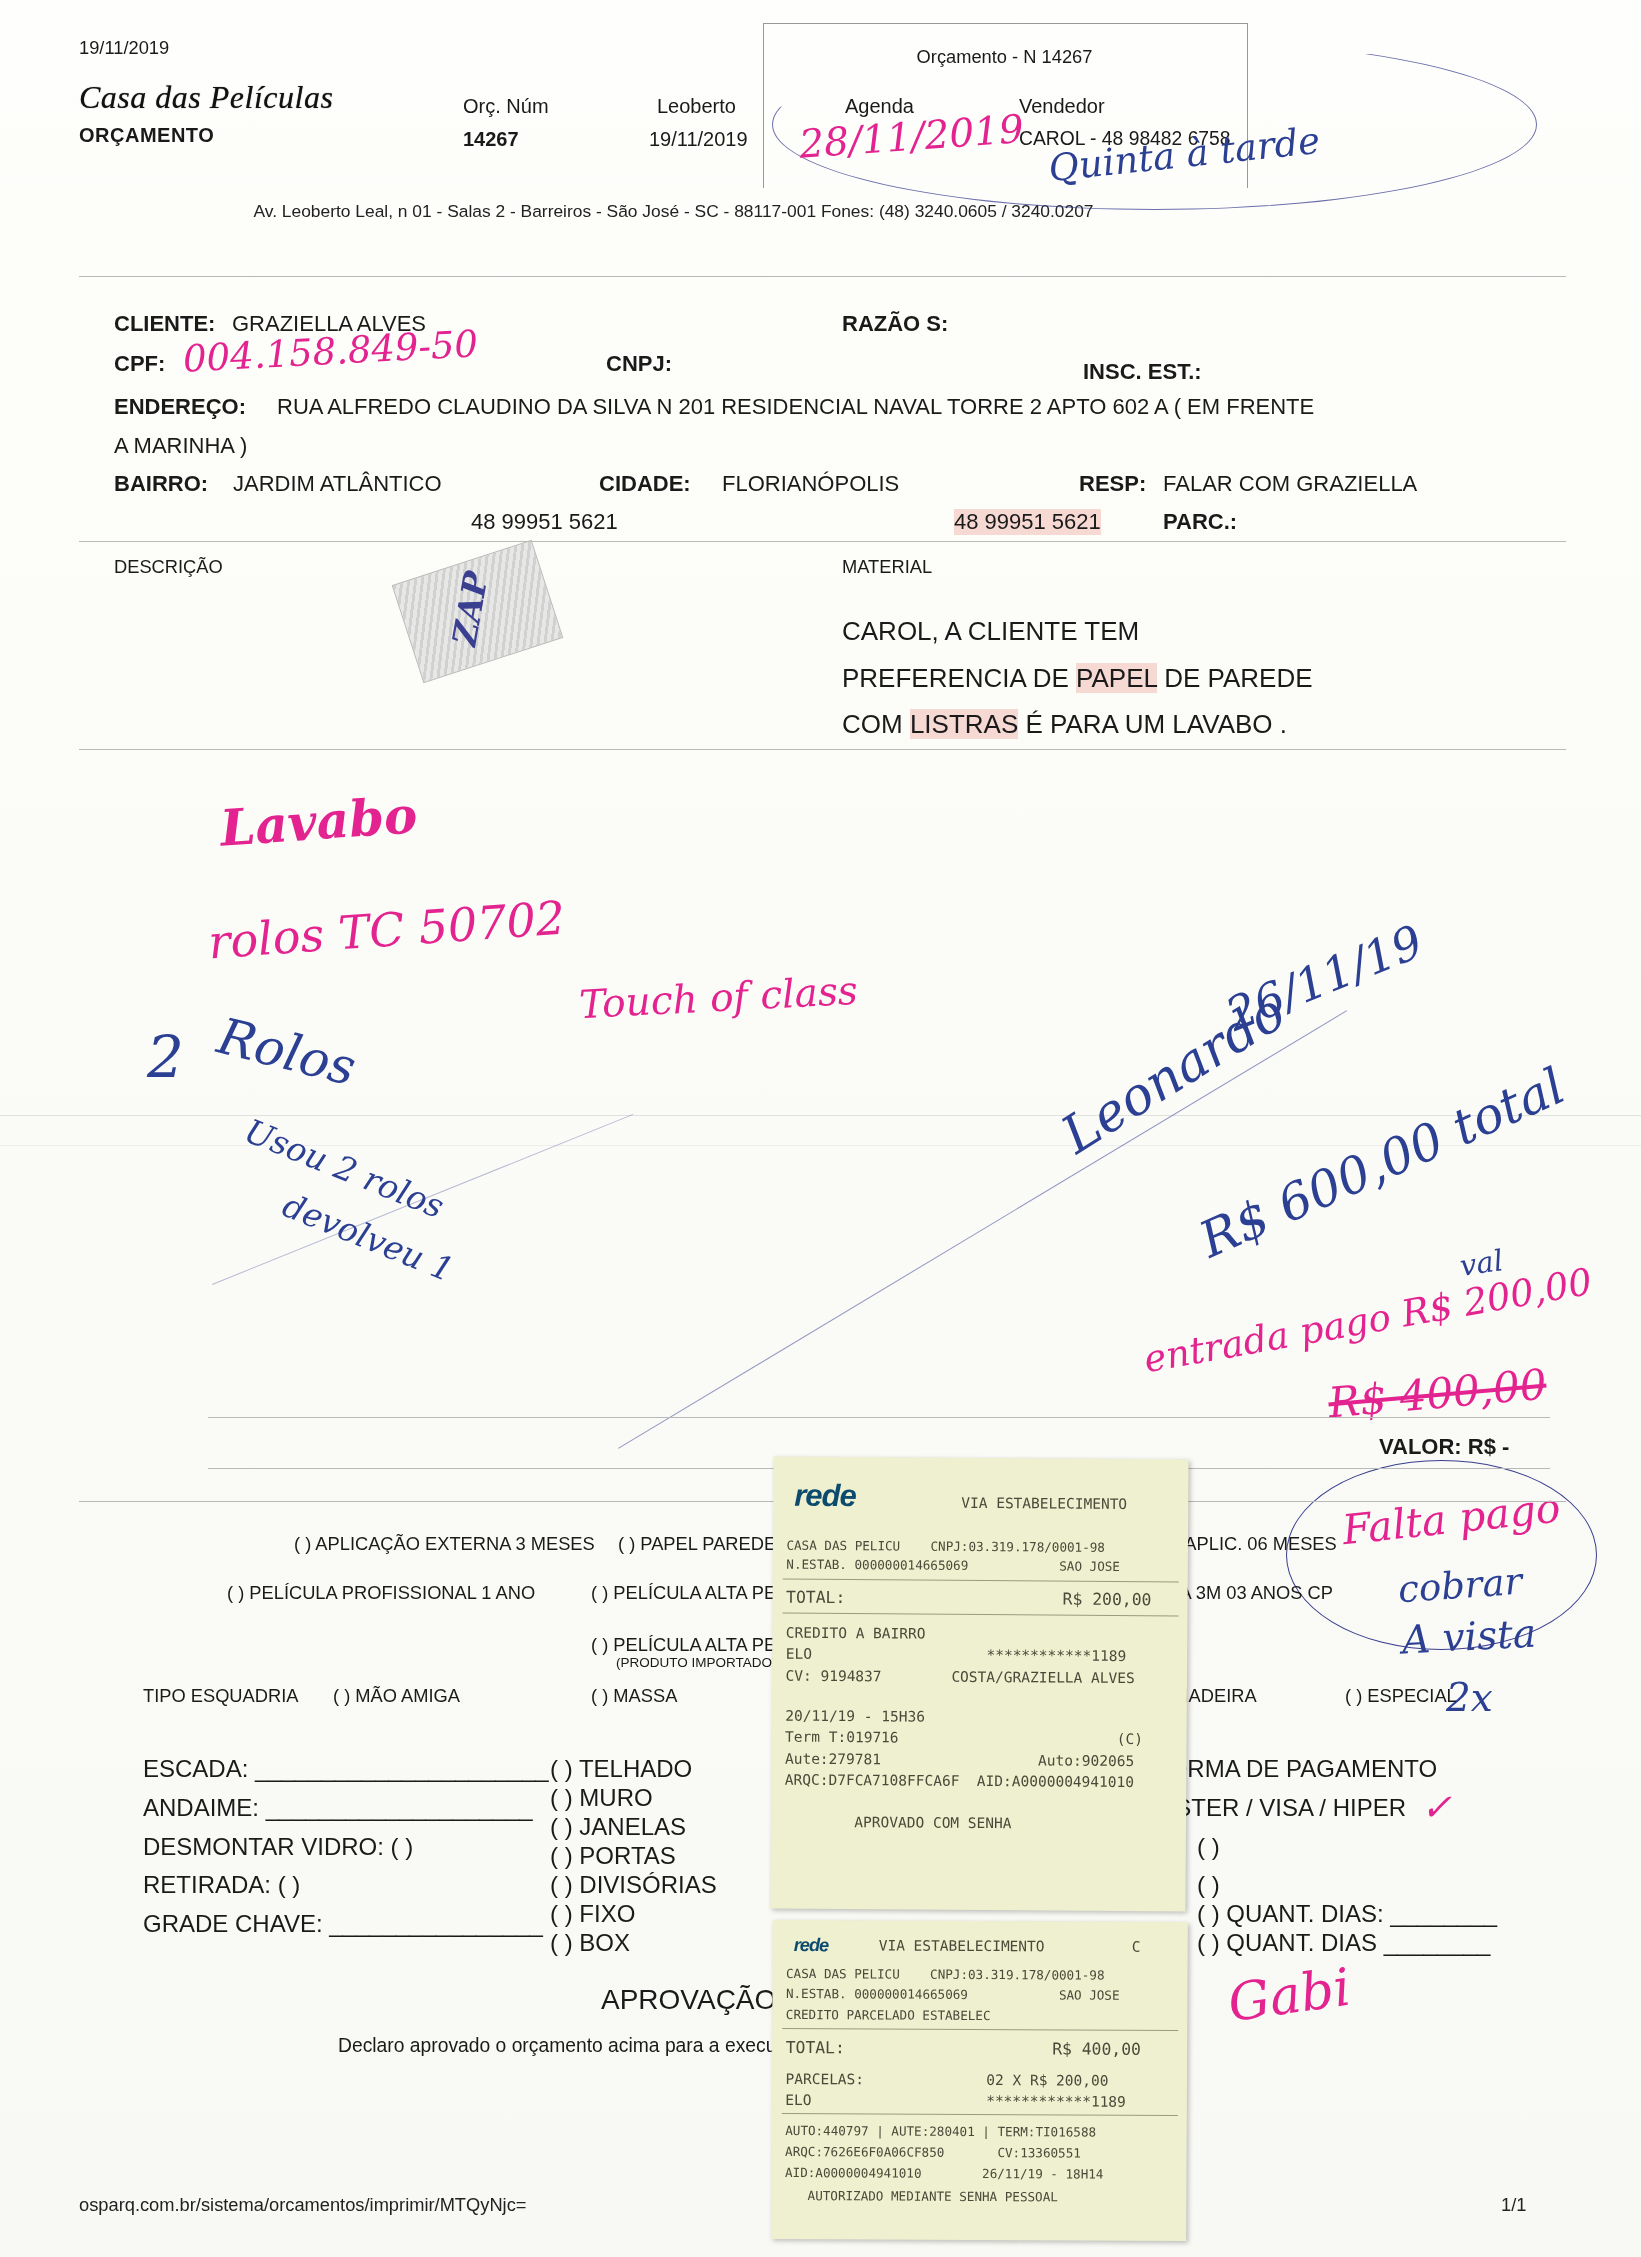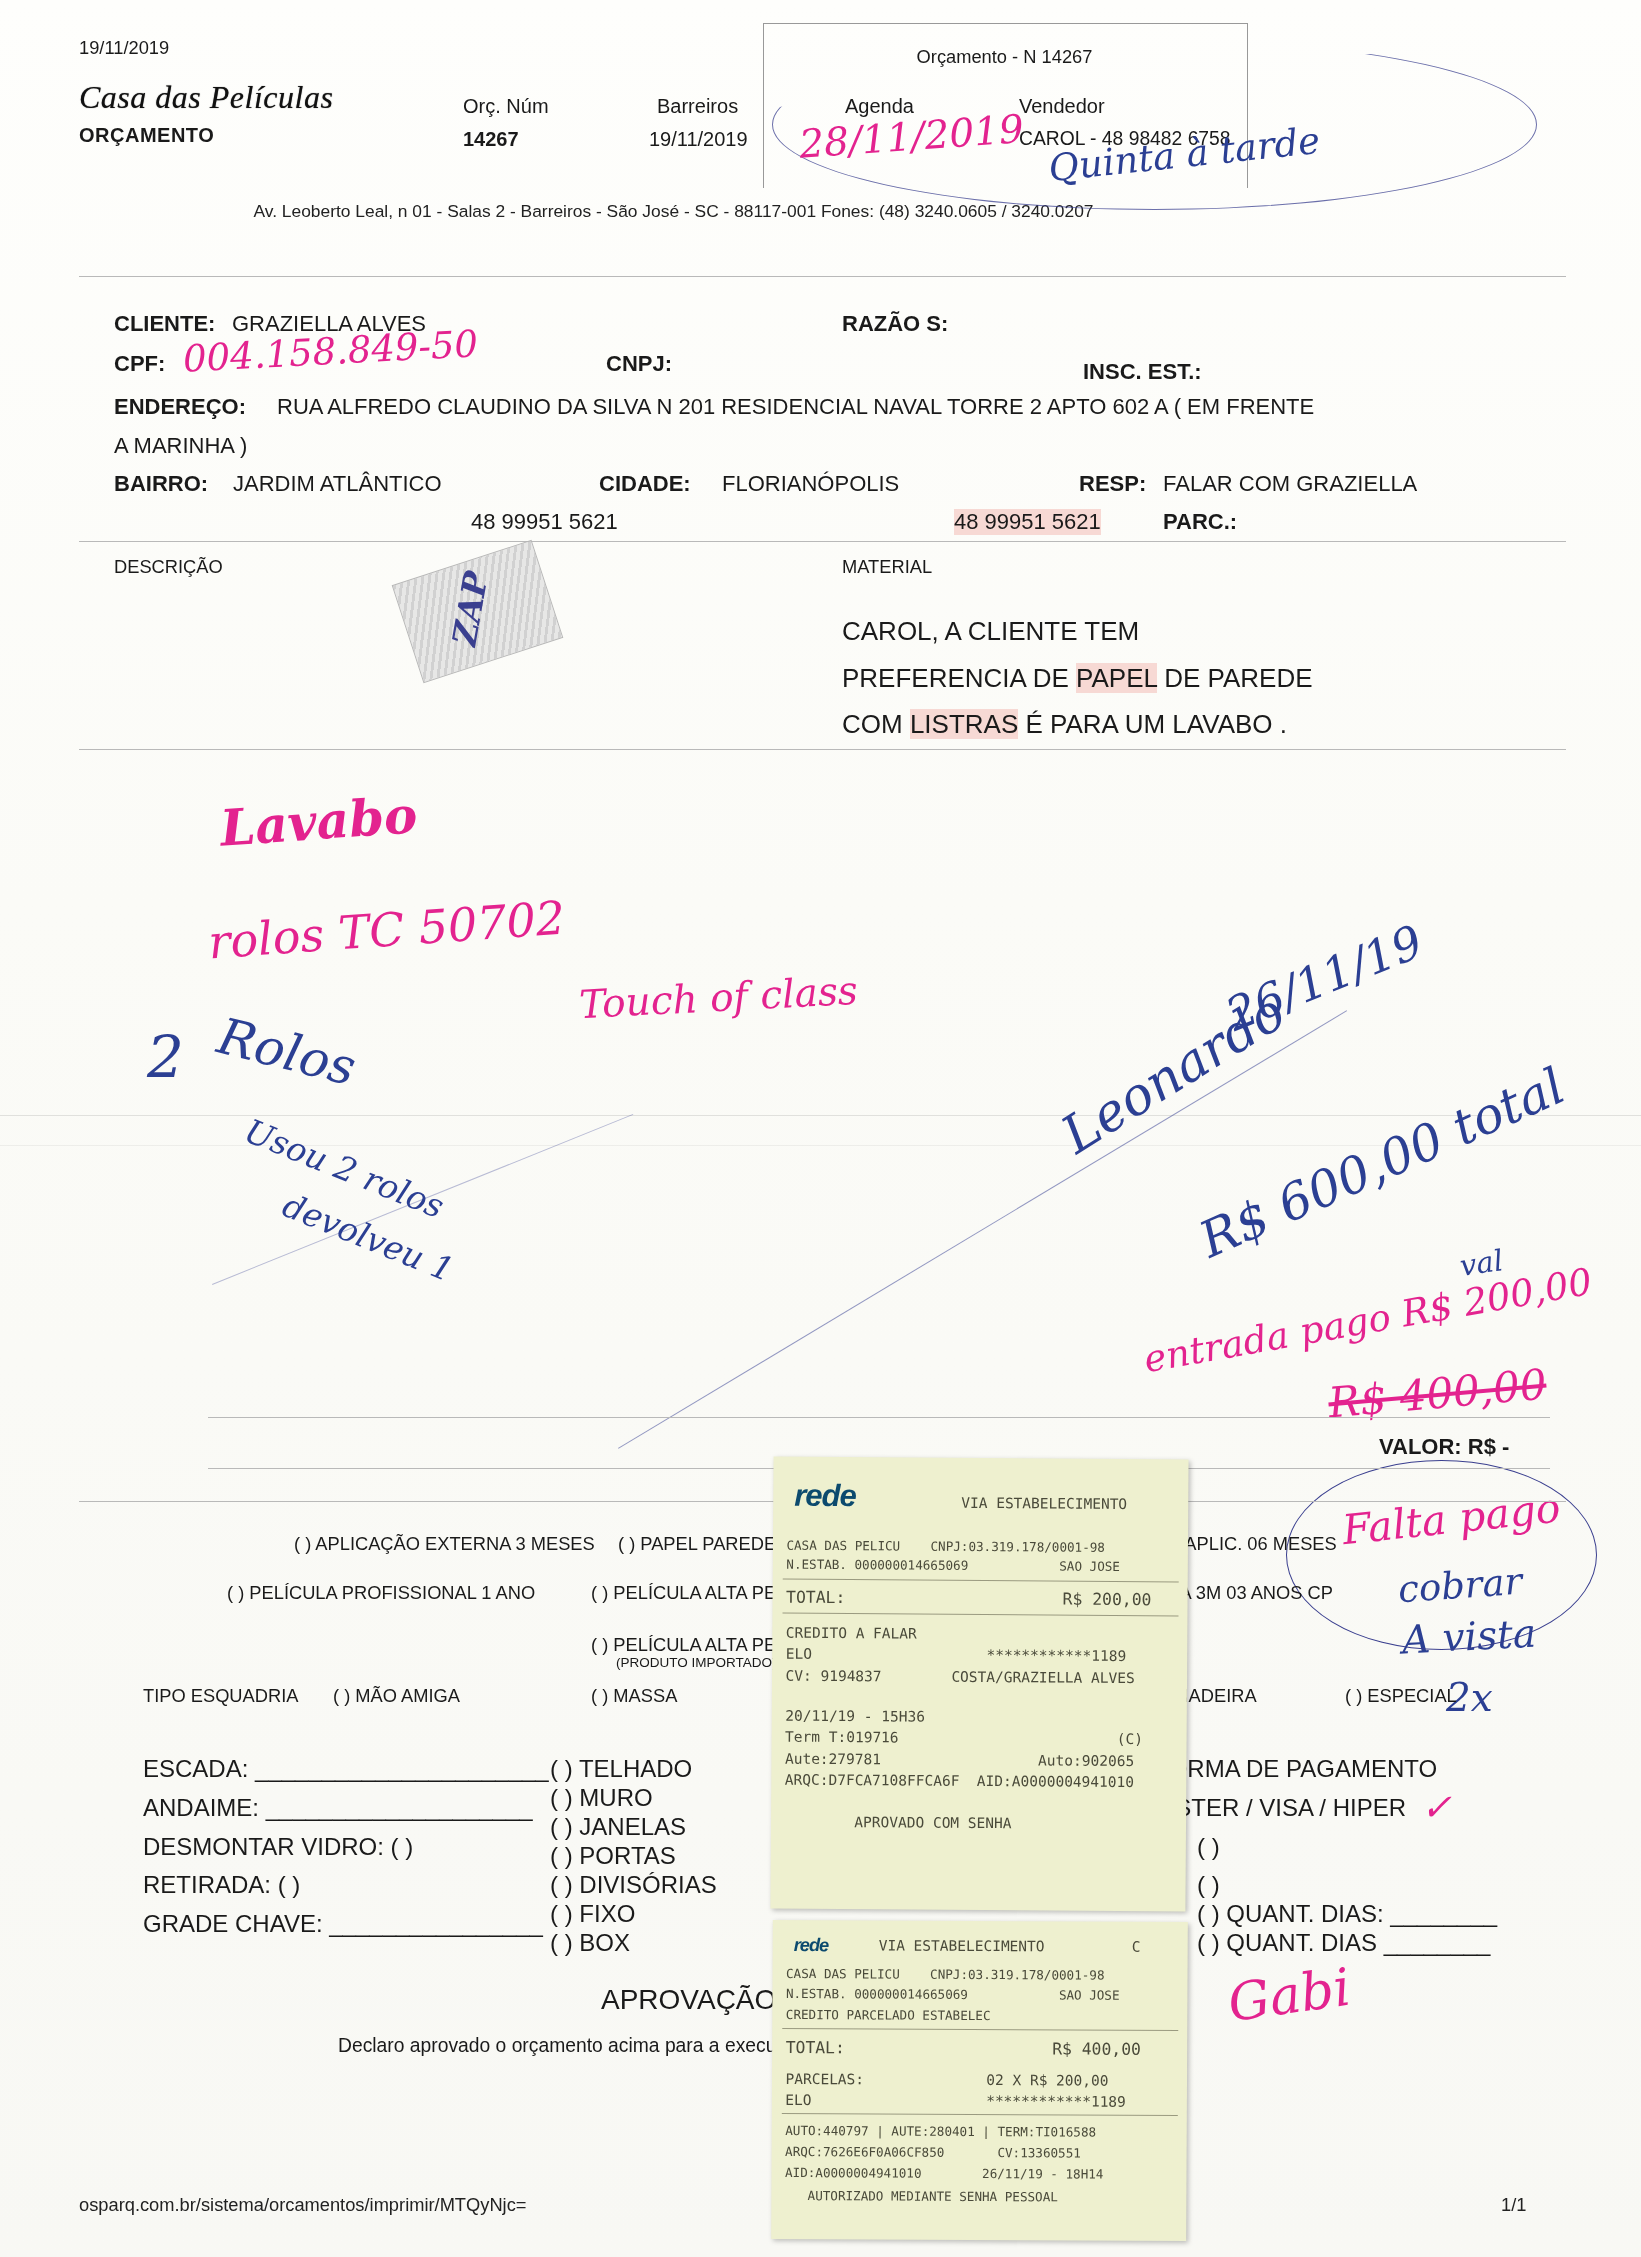--- a/index.html
+++ b/index.html
@@ -105,21 +105,21 @@
 <div class="page">
 
   <div class="abs hdr-date">19/11/2019</div>
 
   <div class="abs brand">Casa das Películas</div>
   <div class="abs brand-sub">ORÇAMENTO</div>
 
   <div class="abs hdr-lbl" style="left:463px; top:95px;">Orç. Núm</div>
   <div class="abs hdr-val" style="left:463px; top:128px;">14267</div>
 
-  <div class="abs hdr-lbl" style="left:657px; top:95px;">Barreiros</div>
+  <div class="abs hdr-lbl" style="left:657px; top:95px;">Leoberto</div>
   <div class="abs hdr-val" style="left:649px; top:128px; font-weight:normal;">19/11/2019</div>
 
   <div class="abs hdr-lbl" style="left:845px; top:95px;">Agenda</div>
 
   <div class="abs hdr-lbl" style="left:1019px; top:95px;">Vendedor</div>
   <div class="abs hdr-val" style="left:1019px; top:128px; font-weight:normal; font-size:19.3px;">CAROL - 48 98482 6758</div>
 
   <div class="abs topbox"></div>
   <div class="abs topbox-label" style="left:763px; top:46px;">Orçamento - N 14267</div>
 
@@ -264,21 +264,21 @@
 
   <div class="abs receipt" style="left:772px; top:1458px; width:415px; height:452px; transform:rotate(0.4deg);">
     <div class="abs r-logo" style="left:21px; top:21px;">rede</div>
     <div class="abs r-line" style="left:188px; top:35px;">VIA ESTABELECIMENTO</div>
     <div class="abs r-line" style="left:13.5px; top:79px; font-size:12.6px;">CASA DAS PELICU    CNPJ:03.319.178/0001-98</div>
     <div class="abs r-line" style="left:13.5px; top:98px; font-size:12.6px;">N.ESTAB. 000000014665069            SAO JOSE</div>
     <div class="abs r-rule" style="left:9.7px; top:122px; width:396px;"></div>
     <div class="abs r-line" style="left:13.5px; top:131px; font-size:16.4px;">TOTAL:</div>
     <div class="abs r-line" style="left:290px; top:131px; font-size:16.4px;">R$ 200,00</div>
     <div class="abs r-rule" style="left:9.7px; top:156px; width:396px;"></div>
-    <div class="abs r-line" style="left:13.5px; top:166px;">CREDITO A FALAR</div>
+    <div class="abs r-line" style="left:13.5px; top:166px;">CREDITO A BAIRRO</div>
     <div class="abs r-line" style="left:13.5px; top:187px;">ELO                    ************1189</div>
     <div class="abs r-line" style="left:13.5px; top:209px;">CV: 9194837        COSTA/GRAZIELLA ALVES</div>
     <div class="abs r-line" style="left:13.5px; top:249px;">20/11/19 - 15H36</div>
     <div class="abs r-line" style="left:13.5px; top:270px;">Term T:019716                         (C)</div>
     <div class="abs r-line" style="left:13.5px; top:292px;">Aute:279781                  Auto:902065</div>
     <div class="abs r-line" style="left:13.5px; top:313px;">ARQC:D7FCA7108FFCA6F  AID:A0000004941010</div>
     <div class="abs r-line" style="left:13.5px; top:355px;">        APROVADO COM SENHA</div>
   </div>
 
   <div class="abs receipt" style="left:772px; top:1921px; width:415px; height:319px; transform:rotate(0.3deg);">

